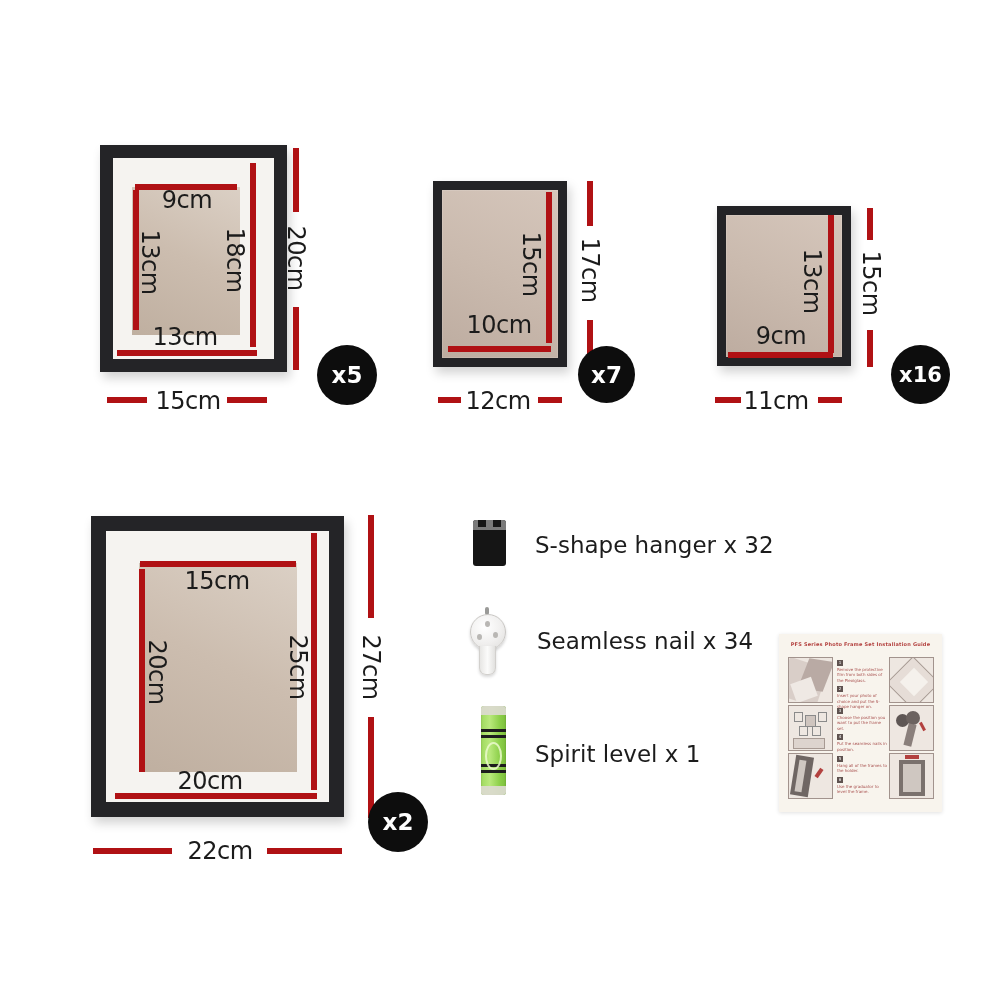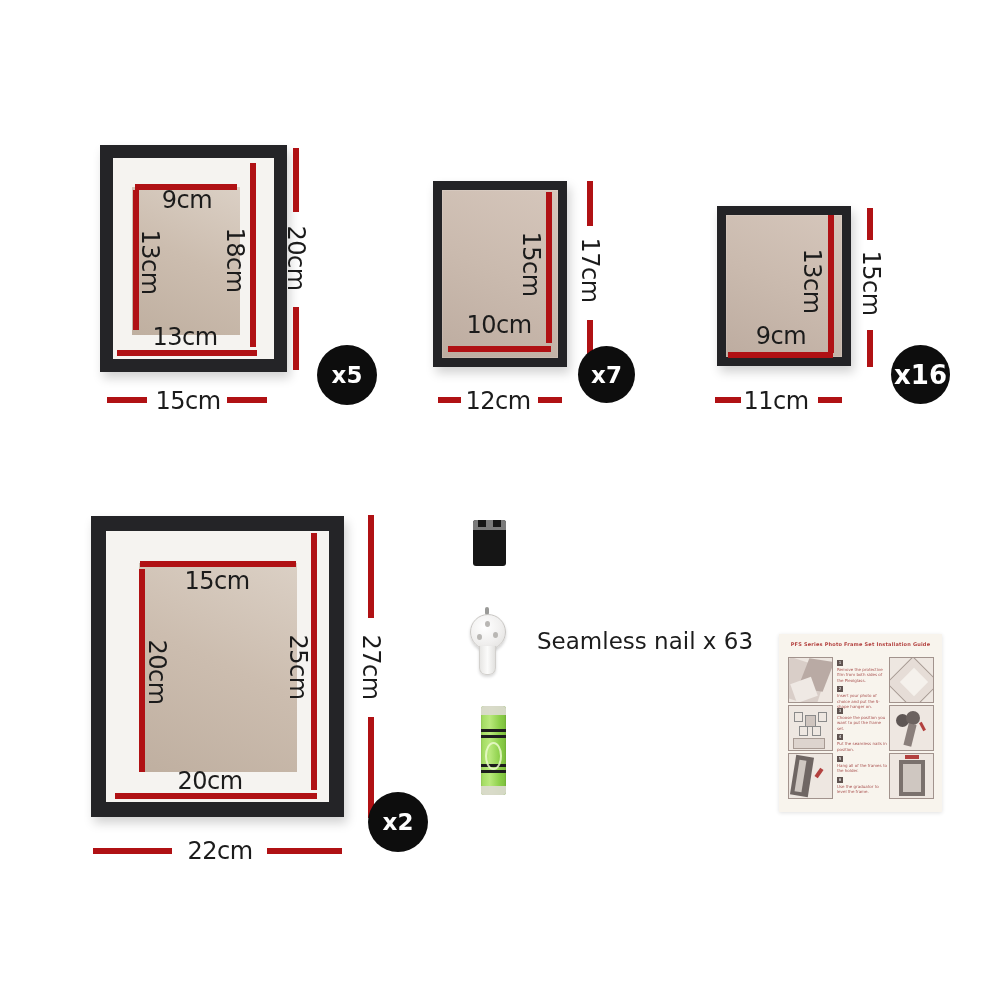--- a/index.html
+++ b/index.html
@@ -16,21 +16,21 @@
   .frame{position:absolute;box-sizing:border-box;background:#f5f3f0;
          box-shadow:3px 6px 10px rgba(0,0,0,.18), inset 0 0 0 1px rgba(255,255,255,.12);}
   .border13{border:13px solid #242427;}
   .border15{border:15px solid #242427;}
   .border9{border:9px solid #232326;}
   .photo{position:absolute;background:linear-gradient(205deg,#dbd0c5 0%,#ccbdaf 48%,#bfafa0 100%);}
   .photo-fill{background:linear-gradient(205deg,#d5c6bb 0%,#cabaae 50%,#bdaca0 100%) padding-box,#232326;}
   
   .badge{position:absolute;background:#0d0d0d;border-radius:50%;display:flex;align-items:center;
          justify-content:center;color:#ffffff;font-weight:bold;font-size:23px;}
-  .badge.small{font-size:26px;}
+  .badge.small{font-size:21px;}
   
   .acc-label{position:absolute;font-size:23px;color:#1c1c1c;white-space:nowrap;transform:translate(0,-50%);}
   .hanger{position:absolute;width:33px;height:46px;background:#151515;border-radius:3px;}
   .hanger-top{position:absolute;left:0;top:0;width:33px;height:10px;background:#7a7a7a;border-radius:3px 3px 0 0;
       background-image:linear-gradient(#161616,#161616),linear-gradient(#161616,#161616);
       background-size:8px 7px,8px 7px;background-position:5px 0,20px 0;background-repeat:no-repeat;}
   .nail-head{position:absolute;width:34px;height:34px;border-radius:50%;
       background:radial-gradient(circle at 40% 35%,#ffffff 0%,#f0efee 55%,#dddcda 100%);
       border:1px solid #c9c7c4;box-shadow:0 2px 3px rgba(0,0,0,.18);}
   .nail-pin{position:absolute;width:4px;height:8px;background:#9a9a98;border-radius:2px;}
@@ -129,40 +129,42 @@
     <div class="dash" style="left:277px;top:202px;width:6px;height:101px;"></div>
     <div class="dash" style="left:2px;top:333px;width:79px;height:6px;"></div>
     <div class="lbl" style="left:129px;top:336px;">22cm</div>
     <div class="dash" style="left:176px;top:333px;width:75px;height:6px;"></div>
   </div>
   <div class="badge" style="left:368px;top:792px;width:60px;height:60px;">x2</div>
 
   <div class="hanger" style="left:473px;top:520px;">
     <div class="hanger-top"></div>
   </div>
+  <div class="acc-label" style="left:535px;top:545px;">S-shape hanger x 32</div>
 
   <div class="grp" style="left:468px;top:606px;width:40px;height:70px;">
     <div class="nail-pin" style="left:17px;top:1px;"></div>
     <div class="nail-head" style="left:2px;top:8px;"></div>
     <div class="nail-dot" style="left:9px;top:28px;"></div>
     <div class="nail-dot" style="left:25px;top:26px;"></div>
     <div class="nail-dot" style="left:17px;top:15px;"></div>
     <div class="nail-stem" style="left:11px;top:40px;"></div>
   </div>
-  <div class="acc-label" style="left:537px;top:641px;">Seamless nail x 63</div>
+  <div class="acc-label" style="left:537px;top:641px;">Seamless nail x 34</div>
 
   <div class="level" style="left:481px;top:706px;">
     <div class="level-cap" style="top:0;border-radius:3px 3px 0 0;"></div>
     <div class="level-cap" style="bottom:0;border-radius:0 0 3px 3px;"></div>
     <div class="level-line" style="top:23px;"></div>
     <div class="level-line" style="top:29px;"></div>
     <div class="level-line" style="top:58px;"></div>
     <div class="level-line" style="top:64px;"></div>
     <div class="level-bubble"></div>
   </div>
+  <div class="acc-label" style="left:535px;top:754px;">Spirit level x 1</div>
 
   <div class="sheet">
     <div class="sheet-title">PFS Series Photo Frame Set Installation Guide</div>
 
     <div class="panel" style="left:9px;top:23px;">
       <div class="sk" style="left:-6px;top:4px;width:40px;height:40px;background:#d9cec8;transform:rotate(18deg);"></div>
       <div class="sk" style="left:14px;top:2px;width:26px;height:30px;background:#b9aaa4;transform:skew(-14deg) rotate(8deg);"></div>
       <div class="sk" style="left:4px;top:22px;width:22px;height:20px;background:#efe9e4;transform:rotate(-20deg);"></div>
     </div>
     <div class="steptxt" style="left:58px;top:26px;">

